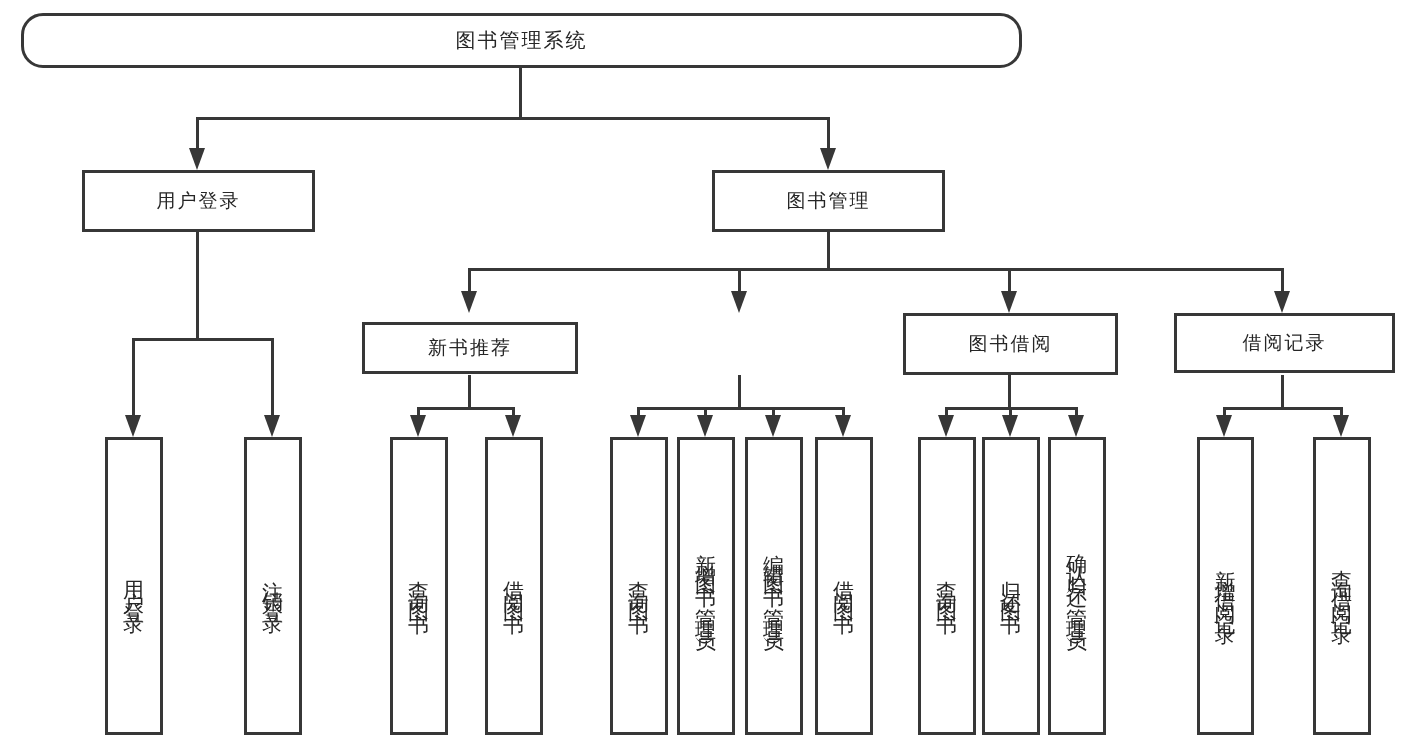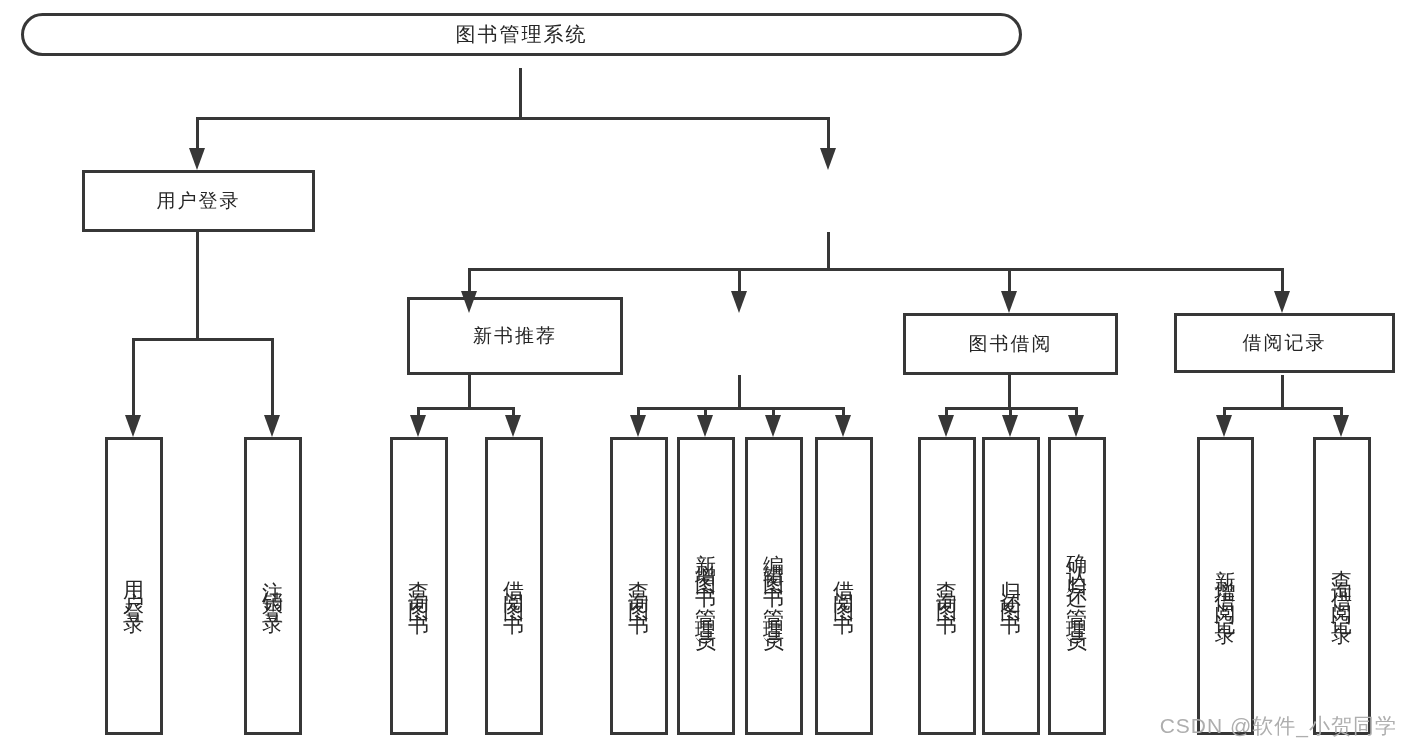--- a/index.html
+++ b/index.html
@@ -32,26 +32,27 @@
   .wm{
     position:absolute;top:712px;right:8px;z-index:5;
     font-size:21px;letter-spacing:1px;color:var(--wm,#aeaeae);white-space:nowrap;
   }
 </style>
 </head>
 <body>
 
 <div class="stage">
 
-  <div class="hbox root" style="left:21px;top:13px;width:1001px;height:43px;border-radius:22px;">图书管理系统</div>
+  <div class="hbox root" style="left:21px;top:13px;width:1001px;height:55px;border-radius:22px;">图书管理系统</div>
 
   <div class="hbox" style="left:82px;top:170px;width:233px;height:62px;">用户登录</div>
 
+  <div class="hbox" style="left:712px;top:170px;width:233px;height:62px;">图书管理</div>
 
-  <div class="hbox" style="left:362px;top:297px;width:216px;height:78px;margin-left:45px;">新书推荐</div>
+  <div class="hbox" style="left:362px;top:322px;width:216px;height:52px;">新书推荐</div>
 
 
   <div class="hbox" style="left:903px;top:313px;width:215px;height:62px;">图书借阅</div>
 
   <div class="hbox" style="left:1174px;top:313px;width:221px;height:60px;">借阅记录</div>
 
   <div class="vbox" style="left:105px;top:437px;width:58px;height:298px;">用户登录</div>
 
   <div class="vbox" style="left:244px;top:437px;width:58px;height:298px;">注销登录</div>
 
@@ -129,15 +130,14 @@
   <div class="ar" style="left:1002px;top:415px;"></div>
   <div class="ar" style="left:1068px;top:415px;"></div>
 
   <div class="lv" style="left:1281px;top:375px;height:34px;"></div>
   <div class="lh" style="left:1223px;top:407px;width:120px;"></div>
   <div class="lv" style="left:1223px;top:407px;height:12px;"></div>
   <div class="lv" style="left:1340px;top:407px;height:12px;"></div>
   <div class="ar" style="left:1216px;top:415px;"></div>
   <div class="ar" style="left:1333px;top:415px;"></div>
 
-  <div class="wm">CSDN @软件_小贺同学</div>
 
 </div>
 
 </body></html>

